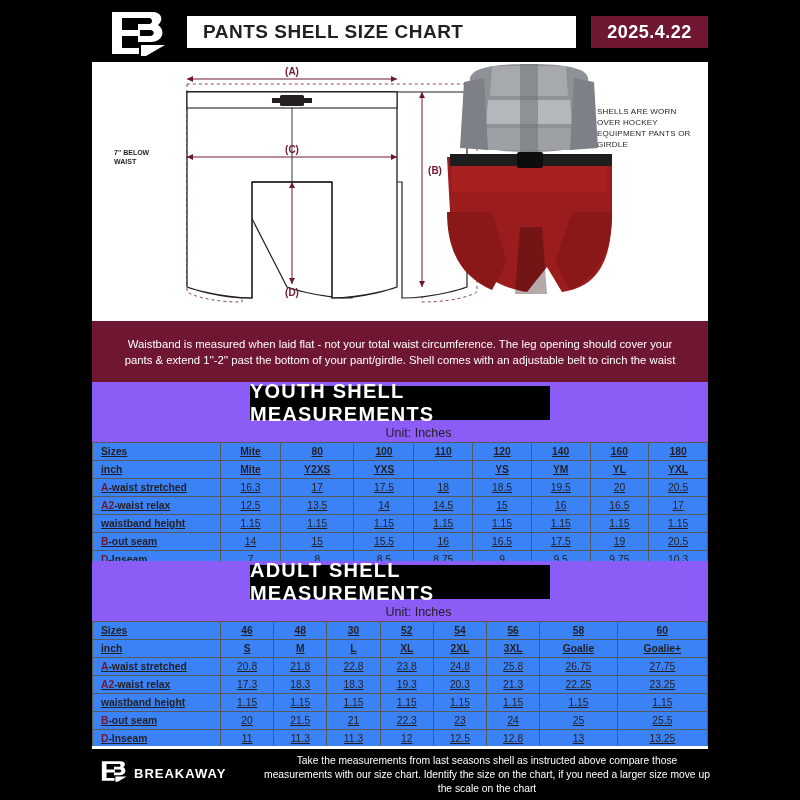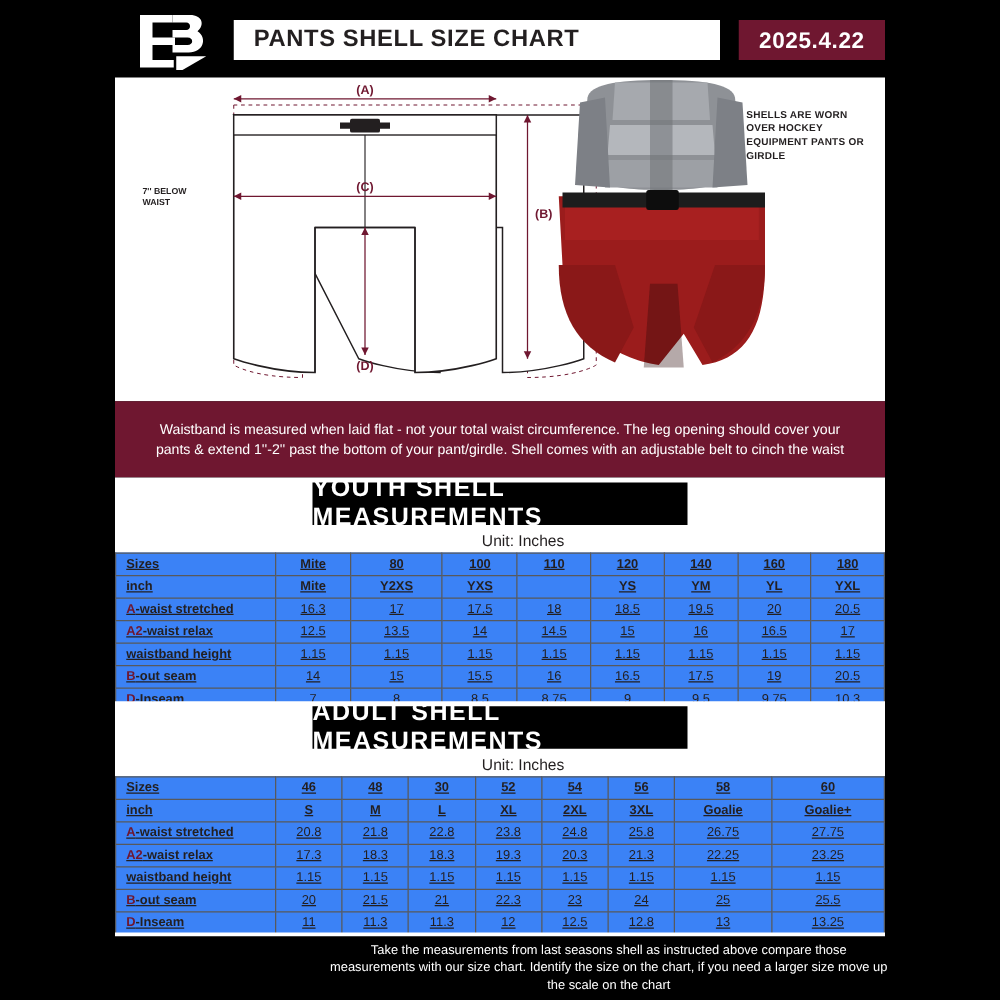--- a/index.html
+++ b/index.html
@@ -34,37 +34,37 @@
   }
   .date-box span{font-size:18px;font-weight:bold;color:#fff;letter-spacing:.5px;}
 
   
   .body-panel{
     position:absolute;left:92px;top:62px;width:616px;height:259px;background:#fff;
   }
   .diagram-wrap{position:absolute;left:0;top:0;width:616px;height:259px;}
 
   .note-text{
-    position:absolute;left:505px;top:24px;width:105px;
-    font-size:8px;font-weight:bold;color:#231f20;line-height:11px;
+    position:absolute;left:505px;top:44px;width:105px;
+    font-size:8px;font-weight:normal;color:#231f20;line-height:11px;
     letter-spacing:.2px;
   }
 
   
   .band{
     position:absolute;left:92px;top:321px;width:616px;height:61px;
     background:#6f1730;color:#fff;display:flex;align-items:center;justify-content:center;
     text-align:center;
   }
   .band p{
     margin:12px;font-size:11.3px;line-height:16px;padding:0 14px;font-weight:normal;
   }
 
   
-  .sec-wrap{position:absolute;left:92px;width:616px;background:#ffffff;}
+  .sec-wrap{position:absolute;left:92px;width:616px;background:#8b5cf6;}
   .pill{
     margin:0 auto;background:#000;color:#fff;display:flex;align-items:center;justify-content:center;
   }
   .pill span{font-size:20px;font-weight:bold;letter-spacing:1.2px;}
   .unit{
     text-align:center;font-size:12.5px;color:#231f20;margin-left:37px;
   }
 
   
   table{
@@ -360,16 +360,26 @@
         <td>12.5</td>
         <td>12.8</td>
         <td>13</td>
         <td>13.25</td>
       </tr>
     </tbody>
   </table>
 
   <div class="footer-line"></div>
   <div class="footer">
+    <div class="footer-logo">
+      <span>
+        <svg width="28" height="26" viewBox="0 0 60 46">
+          <path d="M4 2 L30 2 L30 8 L14 8 L14 20 L32 20 L32 26 L14 26 L14 38 L31 38 L31 44 L4 44 Z" fill="#ffffff"></path>
+          <path d="M30 2 L44 2 C54 2 56 10 50 15 C58 20 55 32 43 32 L30 32 L30 26 L42 26 C47 26 47 20 42 20 L30 20 L30 14 L41 14 C45 14 45 8 41 8 L30 8 Z" fill="#ffffff"></path>
+          <path d="M33 35 L57 35 L38 46 L33 46 Z" fill="#ffffff"></path>
+        </svg>
+      </span>
+      <span class="fl-name">BREAKAWAY</span>
+    </div>
     <div class="footer-text">Take the measurements from last seasons shell as instructed above compare those measurements  with our size chart. Identify the size on the chart, if you need a larger size move up the scale on the chart</div>
   </div>
 
 </div>
 
 </body></html>

